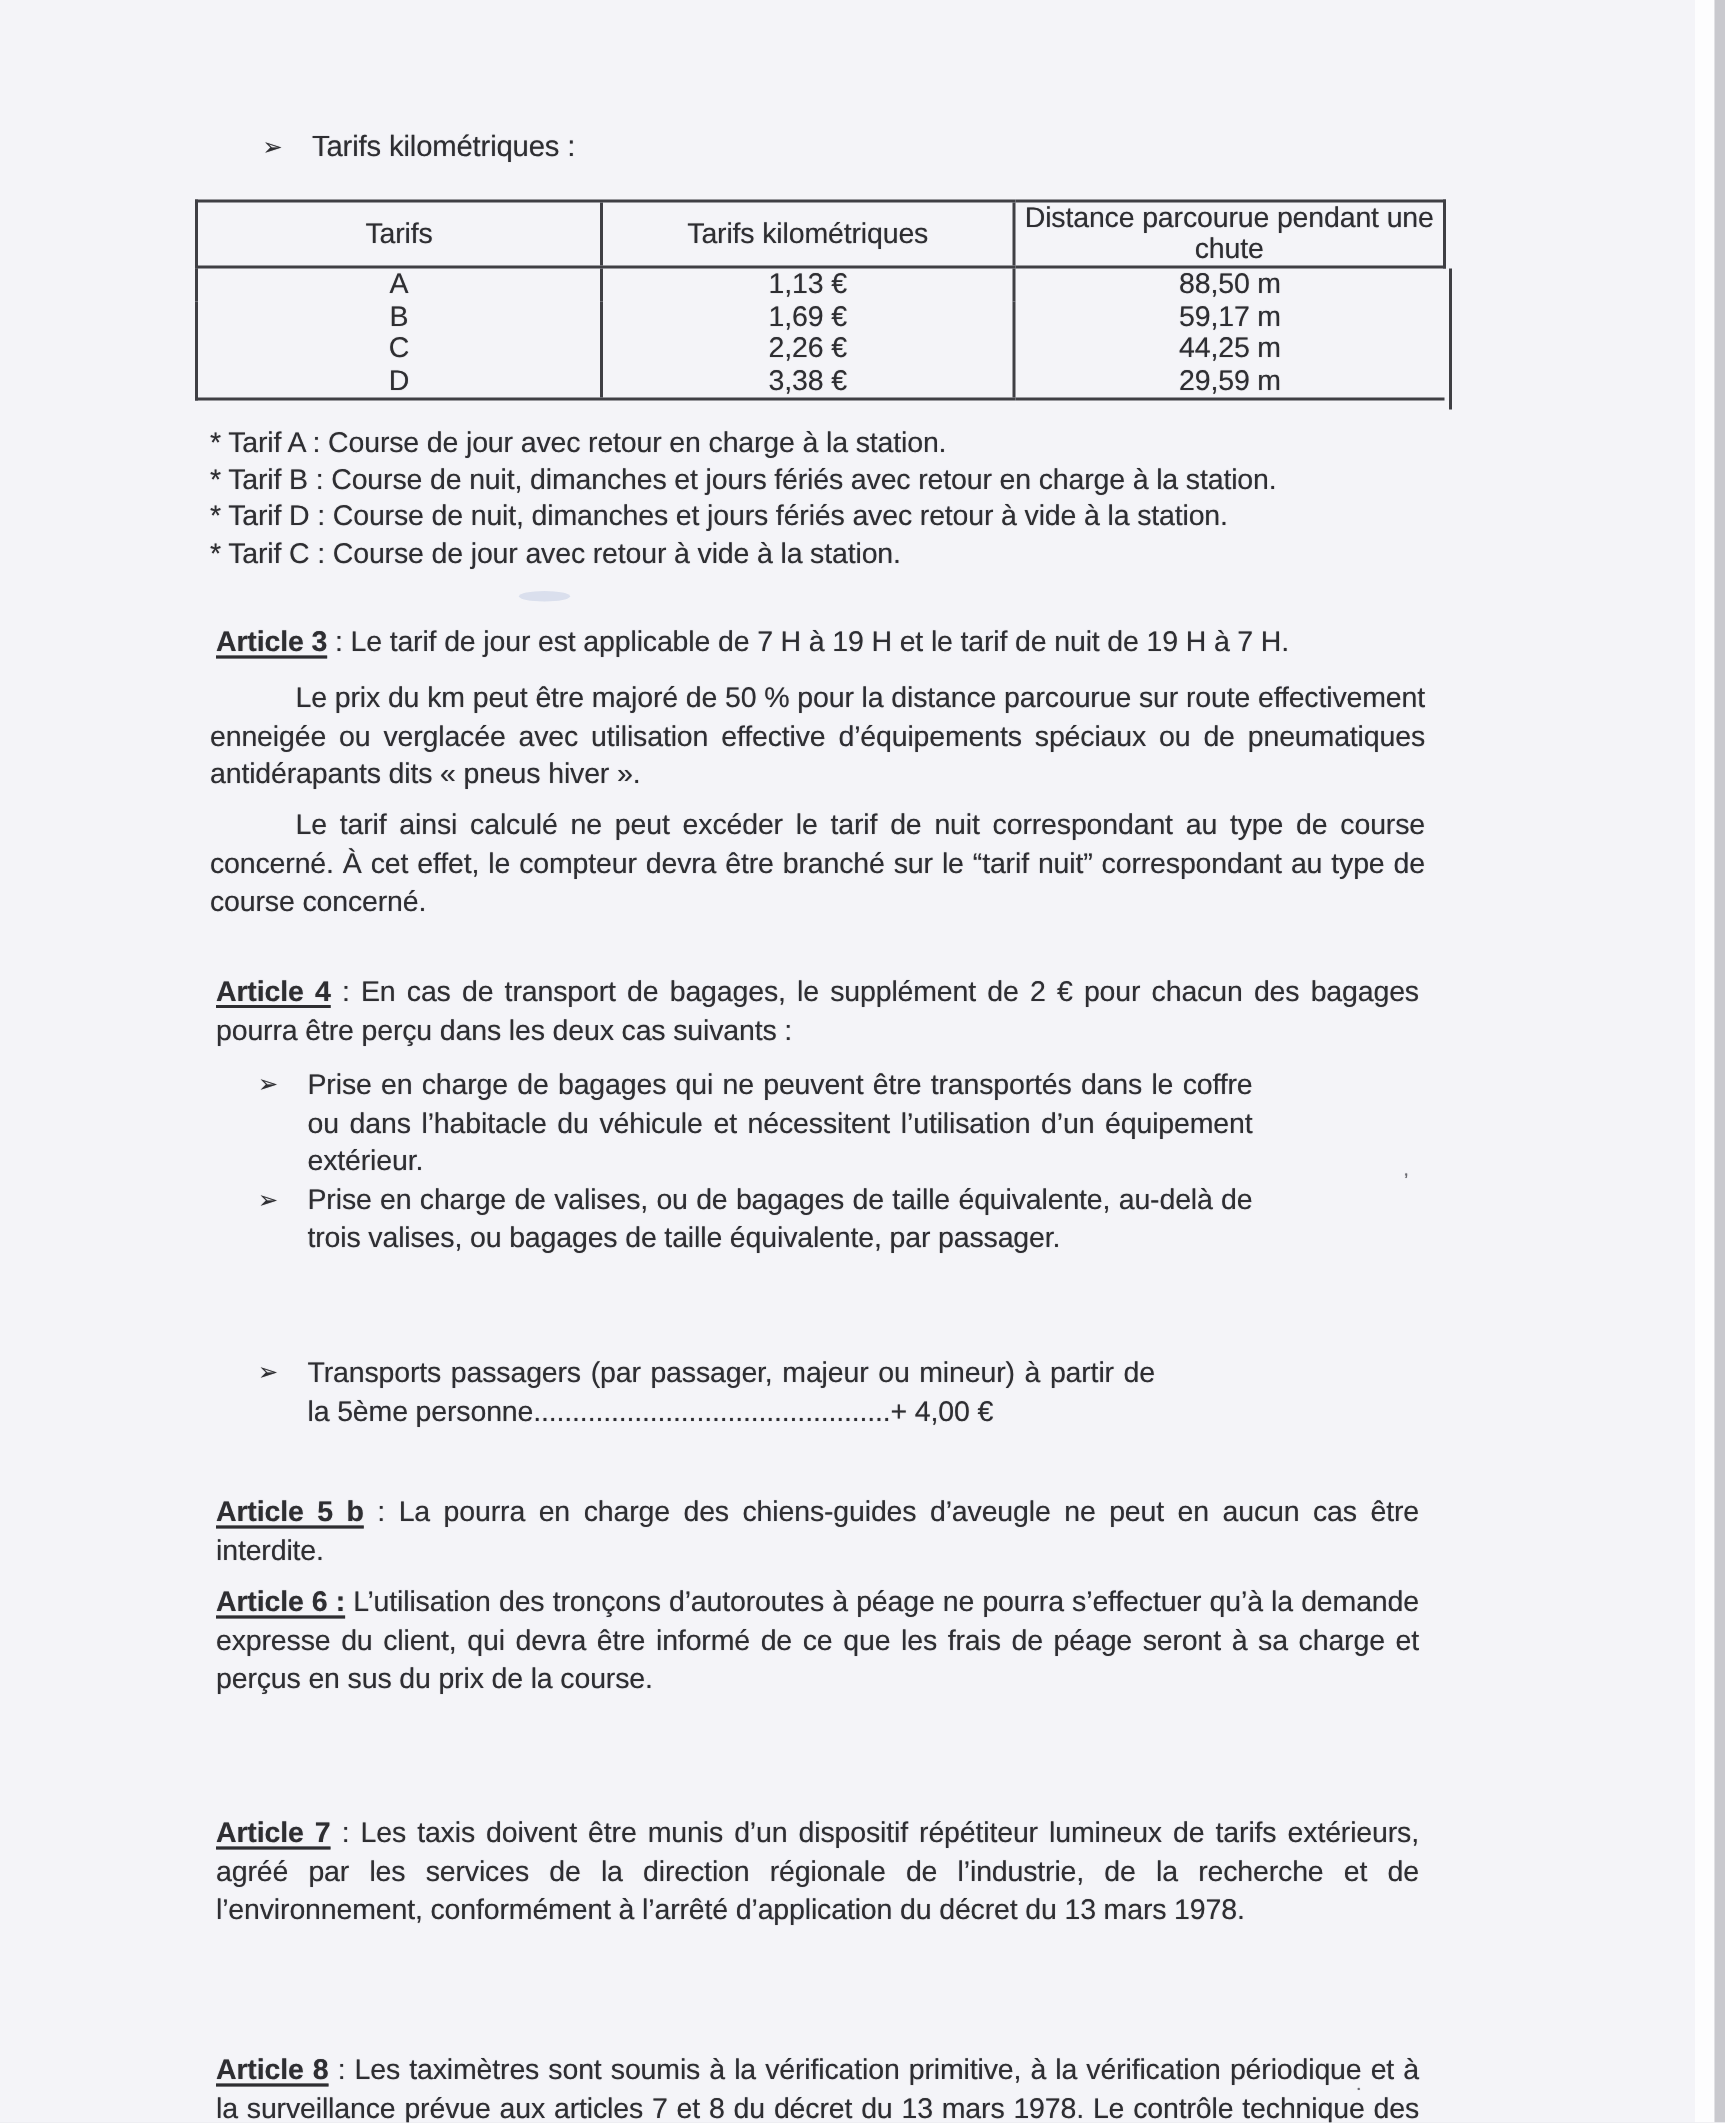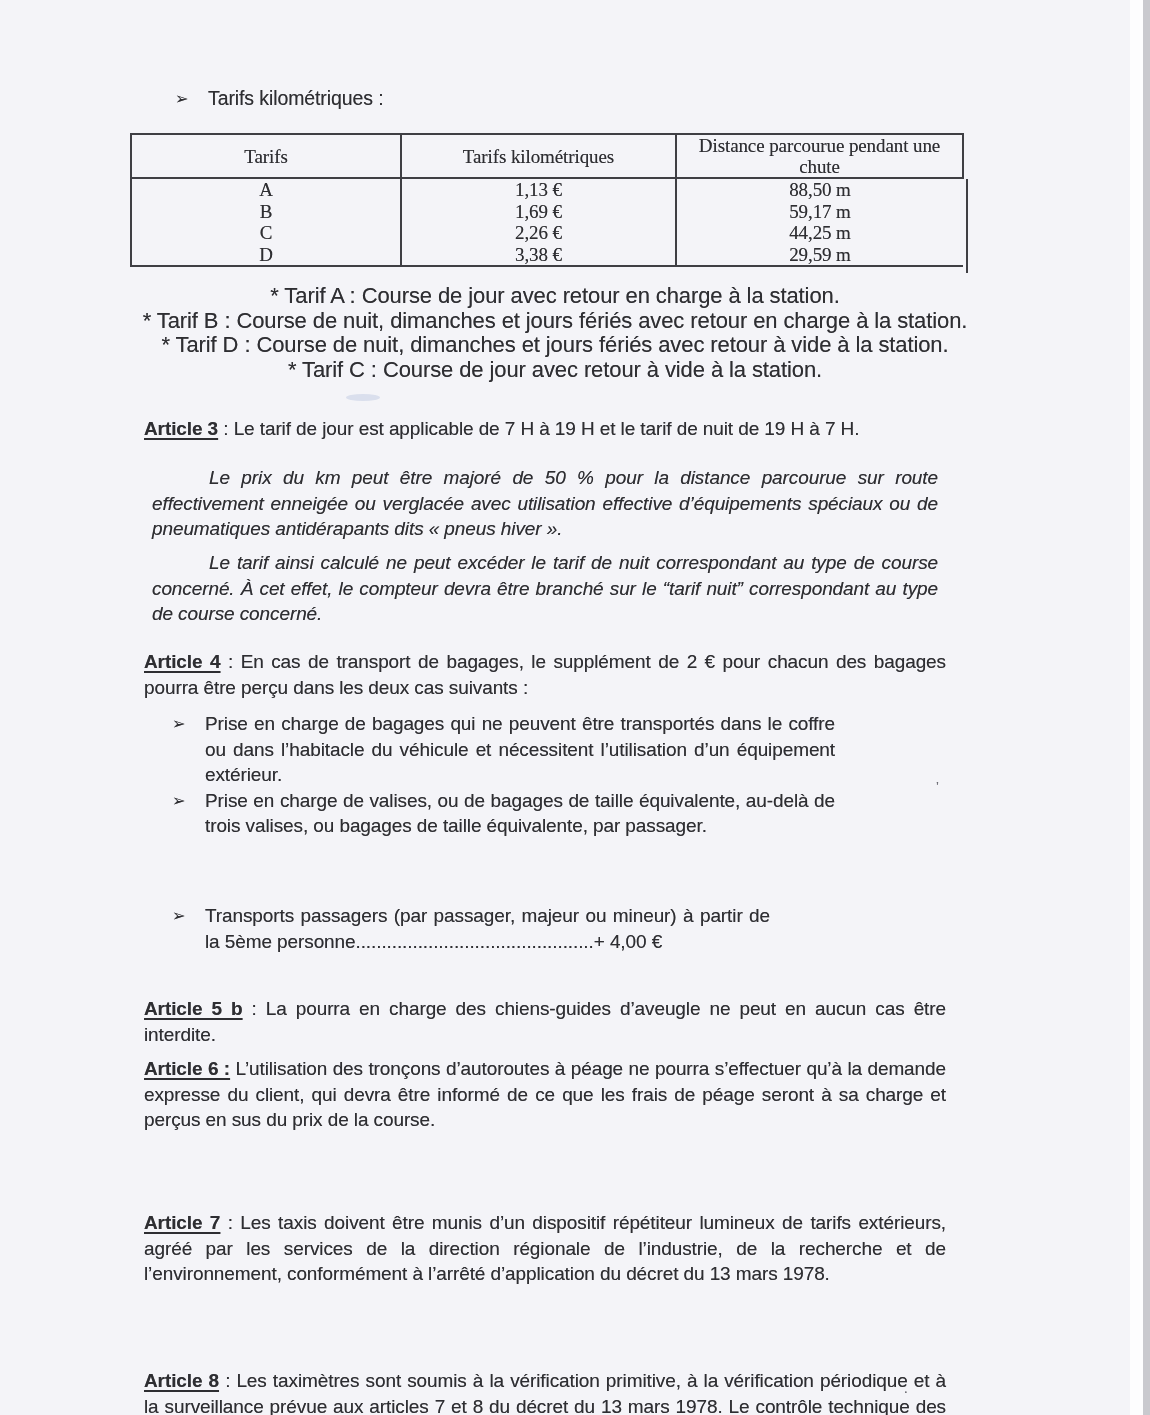--- a/index.html
+++ b/index.html
@@ -32,21 +32,21 @@
     position:absolute;left:175px;top:86px;
     display:flex;align-items:flex-start;
     font-size:19.5px;
   }
   .bmark{flex:0 0 33px;font-size:16px;line-height:25px;color:var(--ink);}
   .doc-heading .htxt{line-height:25px;text-align:center;}
 
   
   .tablewrap{position:absolute;left:130px;top:133px;width:832px;}
   table.t{
-    border-collapse:collapse;table-layout:fixed;width:832px;font-family:Liberation Serif, serif;
+    border-collapse:collapse;table-layout:fixed;width:832px;
   }
   table.t th, table.t td{
     padding:0;text-align:center;vertical-align:middle;
     font-weight:400;font-size:19px;color:var(--ink);
   }
   table.t th{
     height:44px;line-height:21px;
     border-bottom:2.5px solid var(--line);
     border-top:2px solid var(--line);
   }
@@ -55,26 +55,26 @@
   table.t td{height:21.5px;line-height:21.5px;}
   table.t tr:last-child td{border-bottom:2px solid var(--line);}
   
   .offsetline{
     position:absolute;left:836px;top:46px;width:2px;height:94px;
     background:var(--line);
   }
 
   
   .footnotes{position:absolute;left:140px;top:284px;width:830px;}
-  .footnotes p{margin:0;line-height:24.5px;font-size:22px;text-align:center;}
+  .footnotes p{margin:0;line-height:24.5px;font-size:19px;}
 
   
   .sec{position:absolute;left:140px;width:810px;}
   .lead{margin:4px;text-align:justify;line-height:25.5px;}
-  .ind{margin:12px;text-align:justify;line-height:25.5px;text-indent:57px;font-style:italic;}
+  .ind{margin:0;text-align:justify;line-height:25.5px;text-indent:57px;}
   .alabel{
     font-weight:700;
     text-decoration:underline;
     text-decoration-thickness:1.6px;
     text-underline-offset:3px;
   }
 
   
   .blist{position:absolute;left:172px;}
   .bitem{display:flex;margin:0;}

